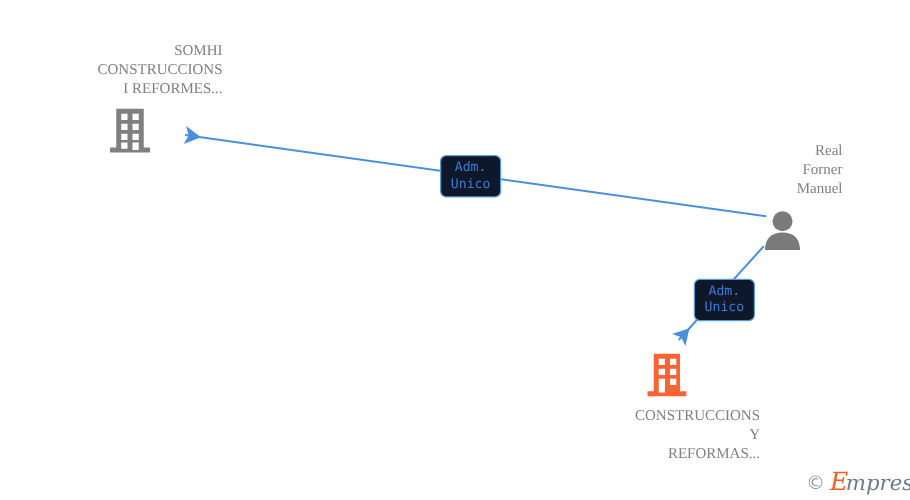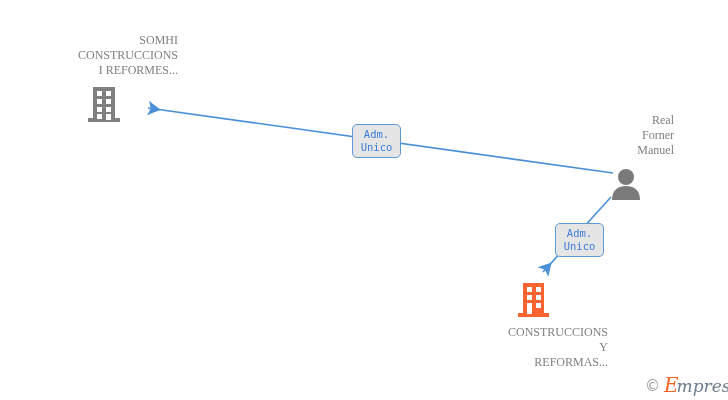--- a/index.html
+++ b/index.html
@@ -31,21 +31,21 @@
     color: #808080;
     font-family: Liberation Serif, serif;
     font-size: 12px;
     line-height: 15px;
     letter-spacing: 0px;
     white-space: pre-line;
   }
   .edge-label {
     position: absolute;
     box-sizing: border-box;
-    background: #e5e5e5;
+    background: #0f172a;
     border: 1.6px solid #5B9BD5;
     border-radius: 5px;
     color: #3B7DD8;
     font-family: "DejaVu Sans Mono", monospace;
     font-size: 10.5px;
     line-height: 13px;
     text-align: center;
     padding: 3px 5px 3px 5px;
     white-space: pre-line;
   }

